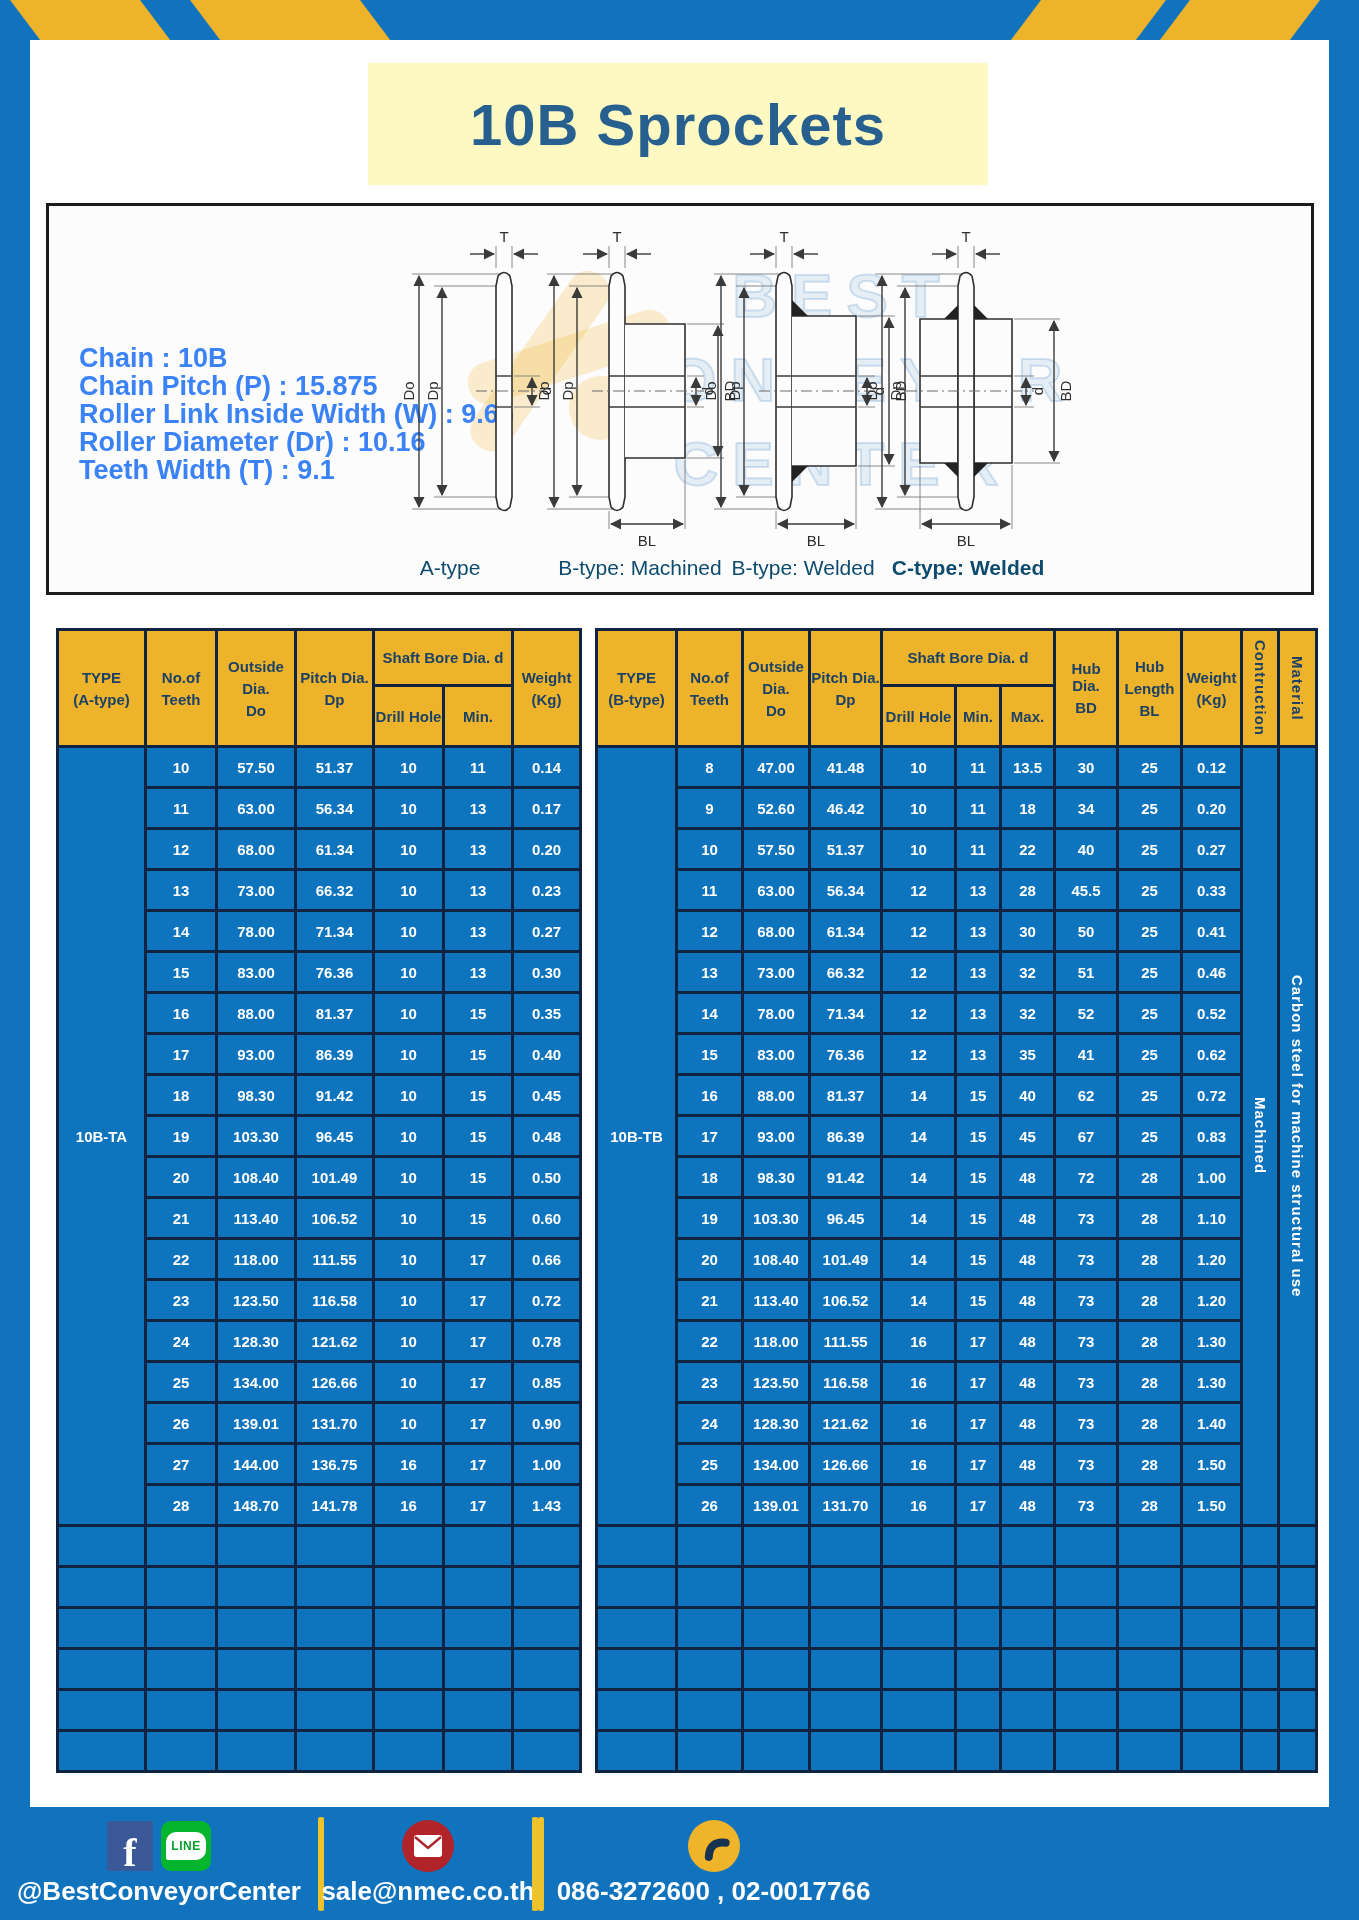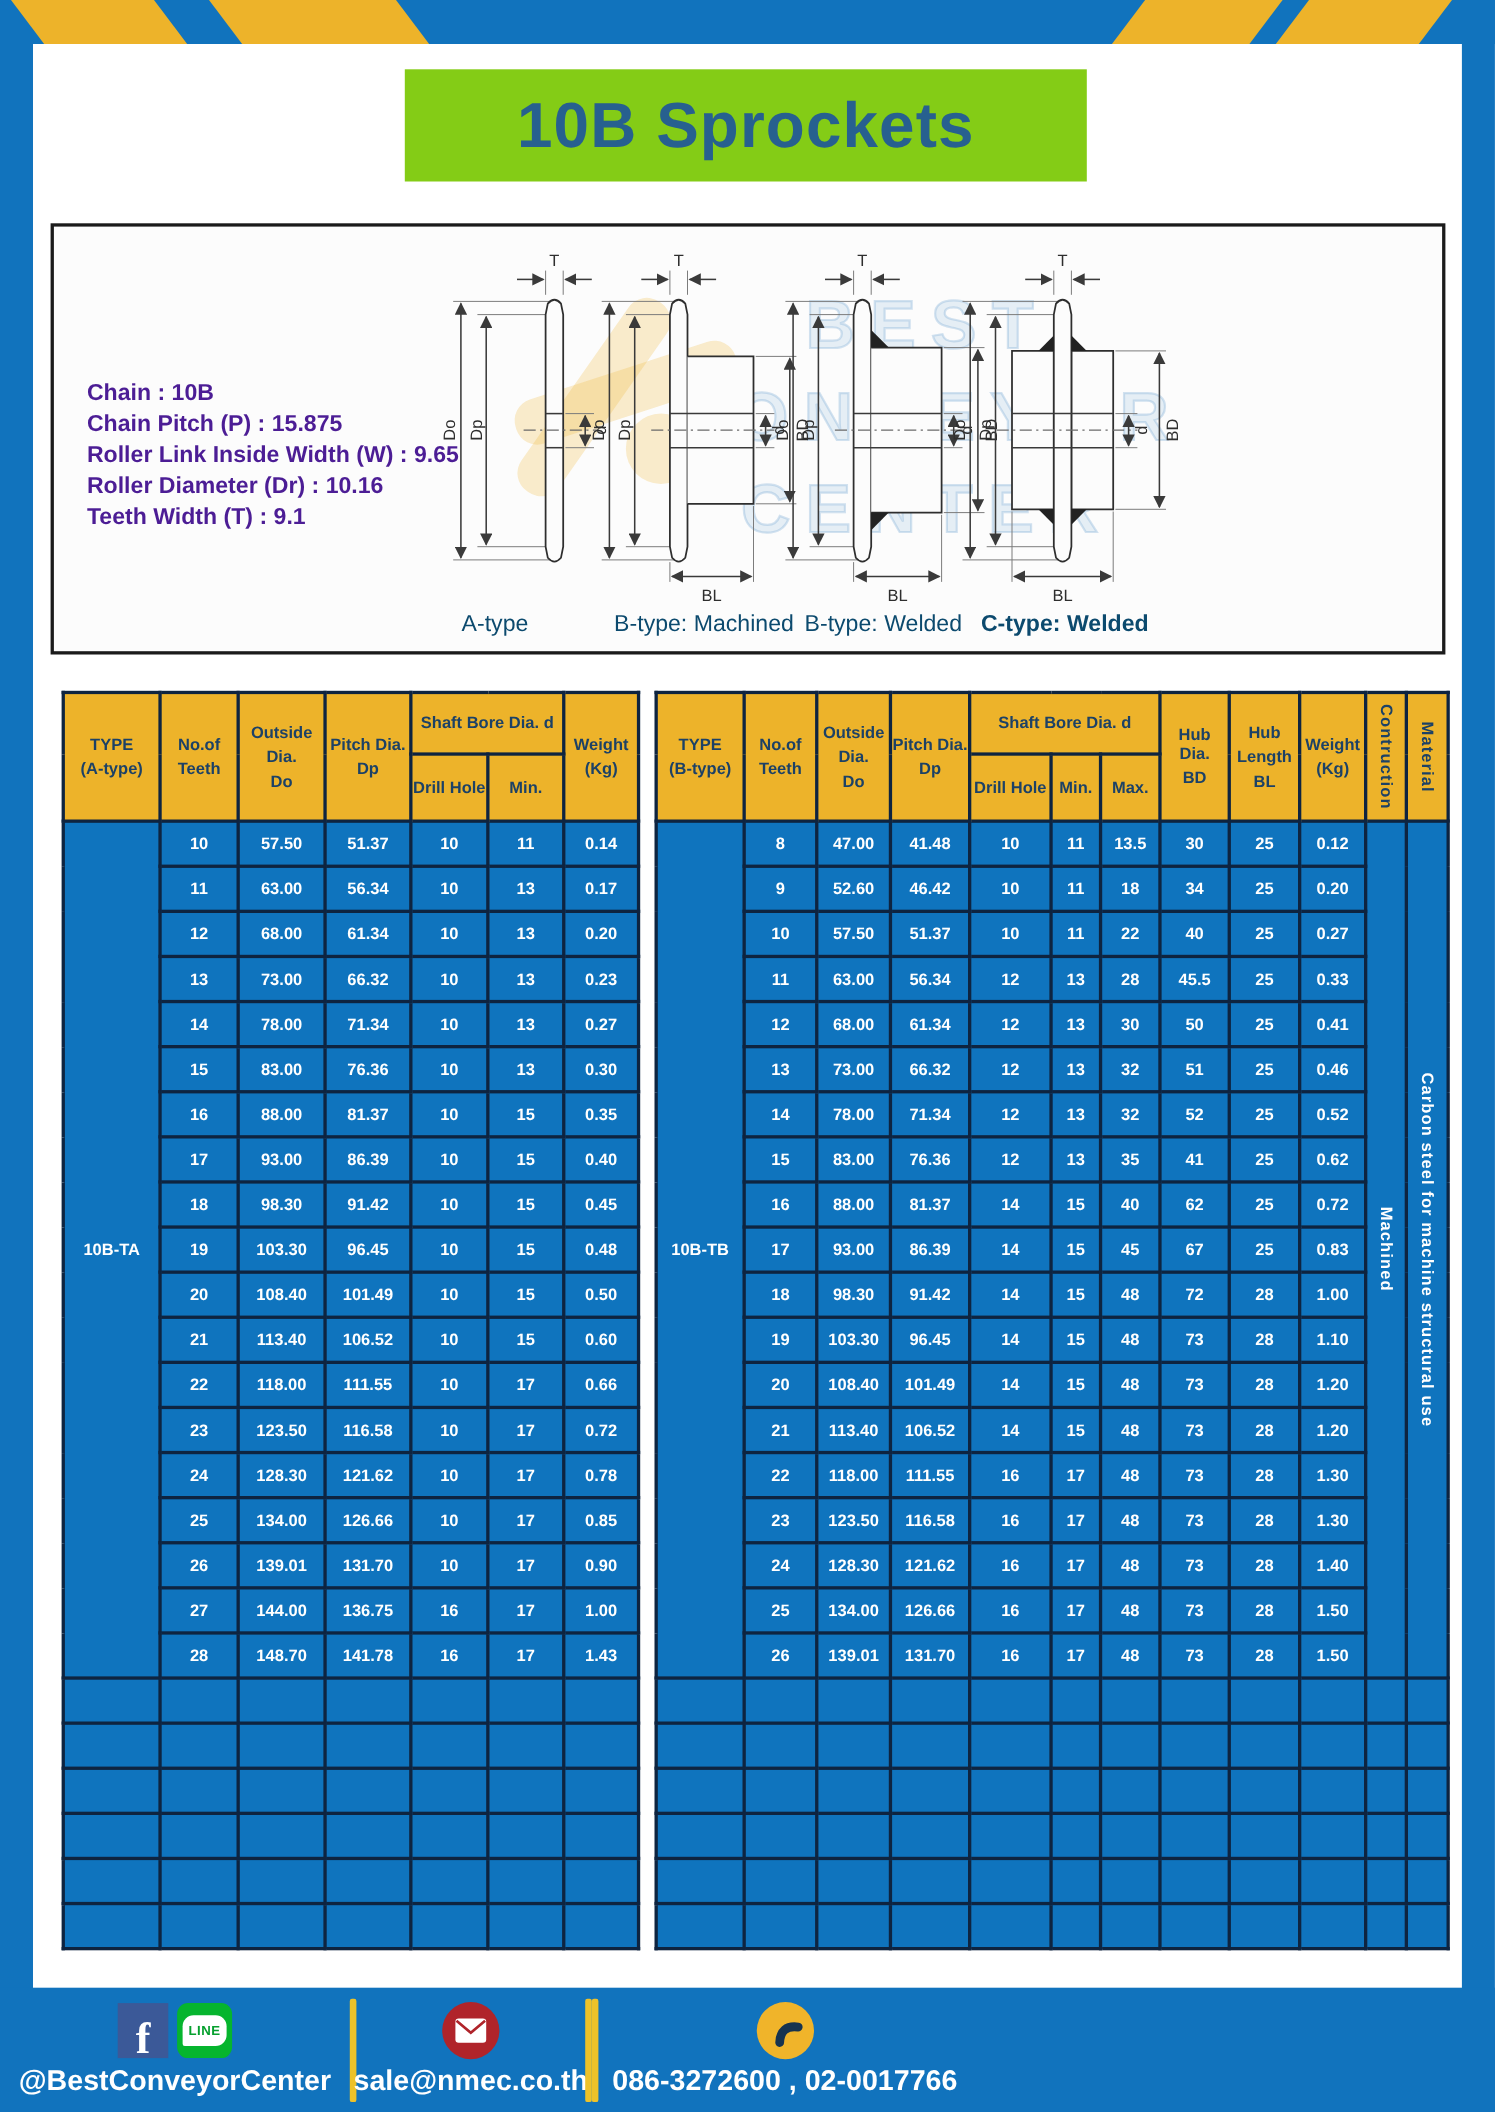--- a/index.html
+++ b/index.html
@@ -8,27 +8,27 @@
   
   .topbar{position:absolute;top:0;left:0;width:1359px;height:40px;background:#1173bd;overflow:hidden;z-index:5;}
   .stripe{position:absolute;top:0;height:40px;background:#edb32a;transform-origin:0 0;}
   .stripe.l{transform:skewX(37deg);}
   .stripe.r{transform:skewX(-37deg);}
   .side-border{position:absolute;top:0;bottom:0;width:30px;background:#1173bd;z-index:4;}
   .side-border.left{left:0;}
   .side-border.right{right:0;}
 
   
-  .title-banner{position:absolute;left:368px;top:63px;width:620px;height:102px;background:#84cc16;display:flex;align-items:center;justify-content:center;z-index:6;}
+  .title-banner{position:absolute;left:368px;top:63px;width:620px;height:122px;background:#fef9c3;display:flex;align-items:center;justify-content:center;z-index:6;}
   .title-banner span{font-size:58px;font-weight:bold;color:#27608f;letter-spacing:1px;}
 
   
   .diagram-box{position:absolute;left:46px;top:203px;width:1268px;height:392px;background:#fcfcfc;border:3px solid #1b1b1b;box-sizing:border-box;z-index:6;}
   .specs{position:absolute;left:30px;top:138px;}
-  .specs div{font-size:21px;line-height:28px;font-weight:bold;color:#4c1d95;white-space:nowrap;}
+  .specs div{font-size:27px;line-height:28px;font-weight:bold;color:#3b82f6;white-space:nowrap;}
   .watermark{position:absolute;left:514px;top:48px;width:560px;text-align:center;z-index:0;pointer-events:none;}
   .watermark div{font-size:62px;line-height:84px;font-weight:bold;letter-spacing:14px;color:rgba(150,190,225,0.22);-webkit-text-stroke:2px rgba(130,175,215,0.35);}
   .wm-shape{position:absolute;background:rgba(240,185,60,0.26);z-index:0;}
   .fig{position:absolute;top:18px;z-index:1;}
   .fig svg{overflow:visible;}
   .fig-caption{position:absolute;top:350px;width:200px;text-align:center;font-size:21px;color:#0c4a6e;z-index:1;}
   .dim{stroke:#3a3a3a;stroke-width:1.4;fill:none;}
   .thin{stroke:#7a7a7a;stroke-width:0.9;fill:none;}
   .part{stroke:#2e2e2e;stroke-width:1.6;fill:#fcfcfc;}
   .weld{fill:#222;stroke:none;}

